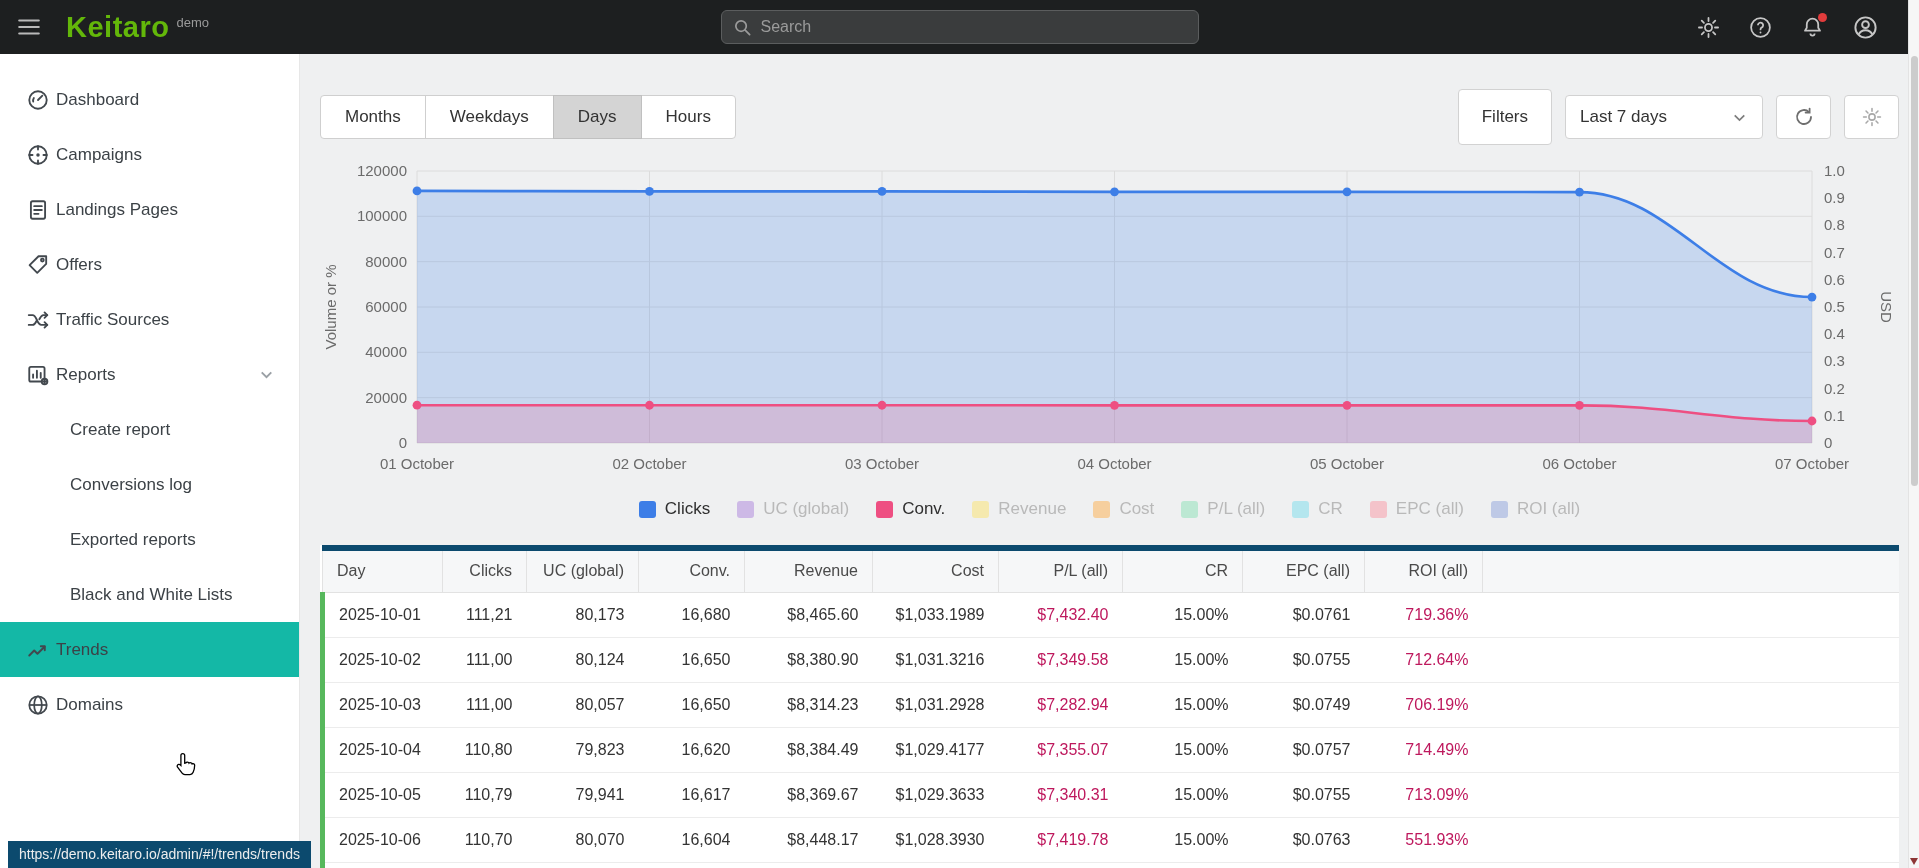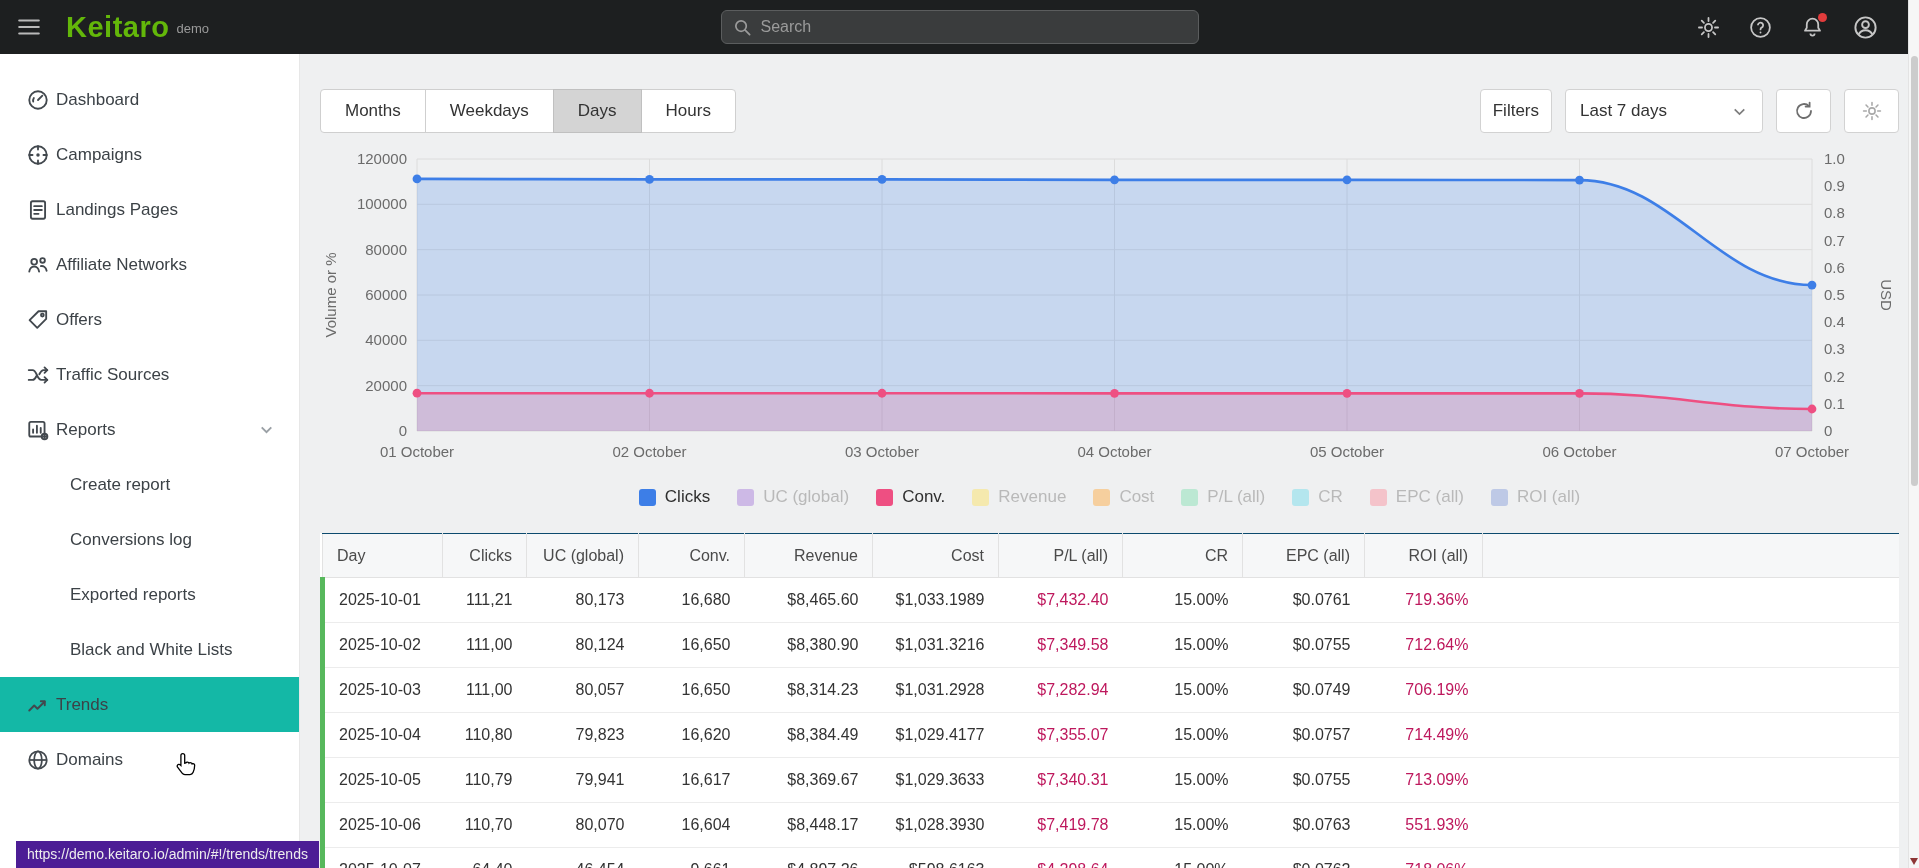--- a/index.html
+++ b/index.html
@@ -13,21 +13,21 @@
 
   
   .topbar {
     height: 54px; background: #1d1f20; display: flex; align-items: center;
     position: relative; z-index: 5;
   }
   .hamburger {
     width: 58px; height: 54px; background: none; border: none; color: #b9b9b9;
     display: flex; align-items: center; justify-content: center; cursor: pointer;
   }
-  .logo { display: flex; align-items: center; cursor: pointer; margin-left: 8px; }
+  .logo { display: flex; align-items: flex-start; cursor: pointer; margin-left: 8px; }
   .logo-text { color: #63b70a; font-size: 29px; font-weight: 700; letter-spacing: 0.5px; line-height: 1; }
   .logo-badge { color: #9a9a9a; font-size: 13px; margin-left: 7px; margin-top: 2px; }
   .search {
     position: absolute; left: 50%; top: 50%; transform: translate(-50%,-50%);
     width: 478px; height: 34px; background: #3a3c3d; border: 1px solid #5b5d5e;
     border-radius: 6px; display: flex; align-items: center; padding: 0 11px; gap: 9px;
   }
   .search .s-icon { color: #9b9b9b; display: flex; }
   .search input {
     flex: 1; background: transparent; border: none; outline: none;
@@ -64,22 +64,22 @@
   .tab {
     height: 44px; padding: 0 24px; background: #fff; border: 1px solid #cfcfcf;
     margin-left: -1px; font-size: 17px; color: #333; cursor: pointer;
     font-family: "Liberation Sans", sans-serif;
   }
   .tab:first-child { border-radius: 4px 0 0 4px; margin-left: 0; }
   .tab:last-child { border-radius: 0 4px 4px 0; }
   .tab.active { background: #d4d4d4; border-color: #c0c0c0; position: relative; }
   .toolbar-right { display: flex; align-items: center; gap: 13px; }
   .btn {
-    height: 44px; background: #fff; border: 1px solid #d2d2d2; border-radius: 4px;
-    padding: 0 12px; font-size: 17px; color: #333; cursor: pointer;
+    height: 56px; background: #fff; border: 1px solid #d2d2d2; border-radius: 4px;
+    padding: 0 23px; font-size: 17px; color: #333; cursor: pointer;
     font-family: "Liberation Sans", sans-serif;
   }
   .select {
     height: 44px; width: 198px; background: #fff; border: 1px solid #d2d2d2;
     border-radius: 4px; display: flex; align-items: center; justify-content: space-between;
     padding: 0 14px; font-size: 17px; cursor: pointer;
   }
   .select .chev { color: #7d7d7d; display: flex; }
   .icon-btn {
     height: 44px; width: 55px; background: #fff; border: 1px solid #d2d2d2;
@@ -99,36 +99,36 @@
   .lg-swatch { width: 17px; height: 17px; border-radius: 3px; display: inline-block; }
   .lg-label { font-size: 17px; color: #2f2f2f; }
   .lg-item.inactive .lg-label { color: #b9b9b9; }
 
   
   .table-wrap { margin-top: 26px; }
   table { width: 100%; border-collapse: collapse; table-layout: fixed; background: #fff; }
   thead th {
     background: #f6f7f8; font-weight: 400; color: #4a4a4a; font-size: 16px;
     height: 44px; padding: 0 14px; text-align: right;
-    border-top: 1px solid #0c4a6e; border-bottom: 1px solid #e2e2e2; border-right: 1px solid #e2e2e2;
+    border-top: 6px solid #0c4a6e; border-bottom: 1px solid #e2e2e2; border-right: 1px solid #e2e2e2;
     cursor: pointer; white-space: nowrap; overflow: hidden;
   }
   thead th.col-day { text-align: left; border-left: 1px solid #e2e2e2; }
   thead th.filler { border-right: none; cursor: default; }
   tbody td {
     height: 45px; font-size: 16px; color: #333; padding: 0 14px; text-align: right;
     border-bottom: 1px solid #ececec; white-space: nowrap; overflow: hidden; background: #fff;
   }
   tbody td.day { text-align: left; border-left: 5px solid #57b85c; }
   tbody td.green { color: #be185d; }
   tbody tr { cursor: pointer; }
 
   
   .status-tooltip {
-    position: absolute; left: 16px; bottom: 0; background: #4c1d95; color: #ededed;
+    position: absolute; left: 8px; bottom: 0; background: #0c4a6e; color: #ededed;
     font-size: 14px; padding: 5px 11px 6px; z-index: 20; white-space: nowrap;
   }
 
   
   .scrollbar {
     position: absolute; right: 0; top: 0; bottom: 0; width: 11px;
     background: #f6f6f6; border-left: 1px solid #e3e3e3; z-index: 30;
   }
   .scroll-thumb { position: absolute; top: 56px; left: 2px; width: 7px; height: 430px; background: #cccccc; border-radius: 4px; }
   .scroll-arrow-down {
@@ -219,31 +219,20 @@
             <span class="sb-label">Campaigns</span>
           </li>
           <li class="sb-item">
             <span class="sb-icon">
               <svg viewBox="0 0 22 22" width="24" height="24" fill="none" stroke="currentColor" stroke-width="1.7" stroke-linecap="round">
                 <rect x="4.5" y="3" width="13" height="16" rx="1.5"></rect>
                 <path d="M7.5 7.5h7M7.5 11h7M7.5 14.5h4"></path>
               </svg>
             </span>
             <span class="sb-label">Landings Pages</span>
-          </li>
-          <li class="sb-item">
-            <span class="sb-icon">
-              <svg viewBox="0 0 22 22" width="24" height="24" fill="none" stroke="currentColor" stroke-width="1.7" stroke-linecap="round">
-                <circle cx="7.5" cy="8" r="2.6"></circle>
-                <path d="M3 17c.5-3 2.5-4.5 4.5-4.5S11.5 14 12 17"></path>
-                <circle cx="15.2" cy="6.8" r="2.1"></circle>
-                <path d="M13.6 12c2.3-.4 4.7 1.2 5.3 4.3"></path>
-              </svg>
-            </span>
-            <span class="sb-label">Affiliate Networks</span>
           </li>
           <li class="sb-item">
             <span class="sb-icon">
               <svg viewBox="0 0 22 22" width="24" height="24" fill="none" stroke="currentColor" stroke-width="1.7" stroke-linejoin="round">
                 <path d="M11.5 3h7v7l-8.2 8.2-7-7z"></path>
                 <circle cx="15" cy="6.5" r="1.3"></circle>
               </svg>
             </span>
             <span class="sb-label">Offers</span>
           </li>

